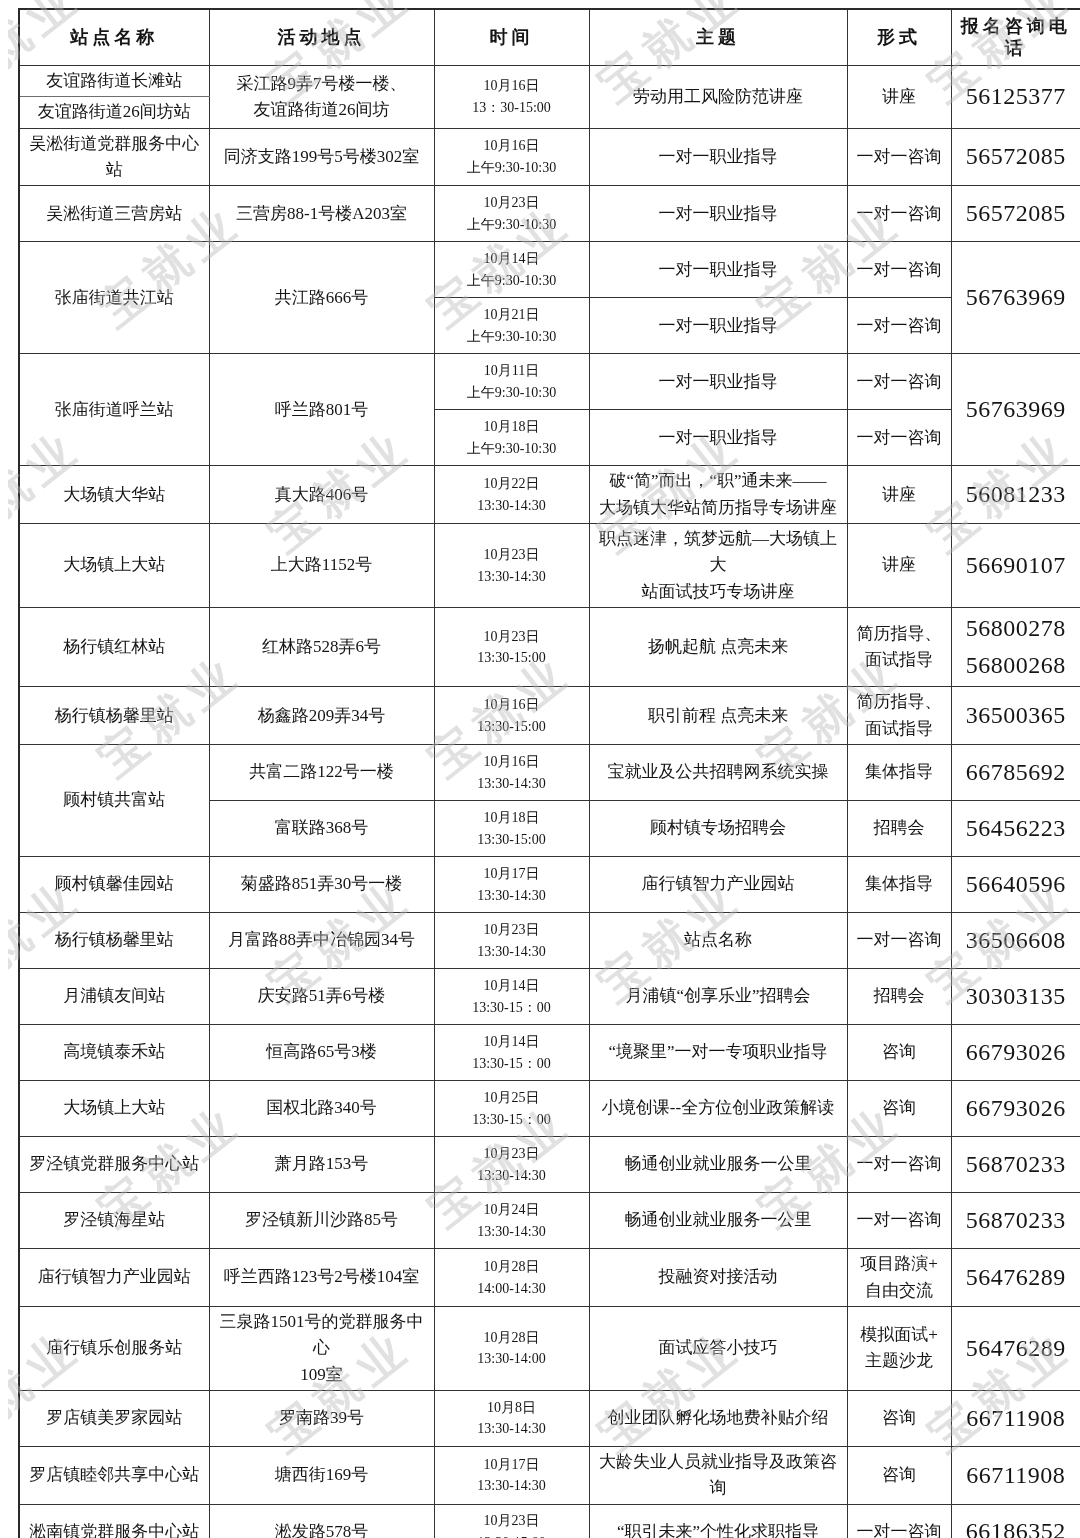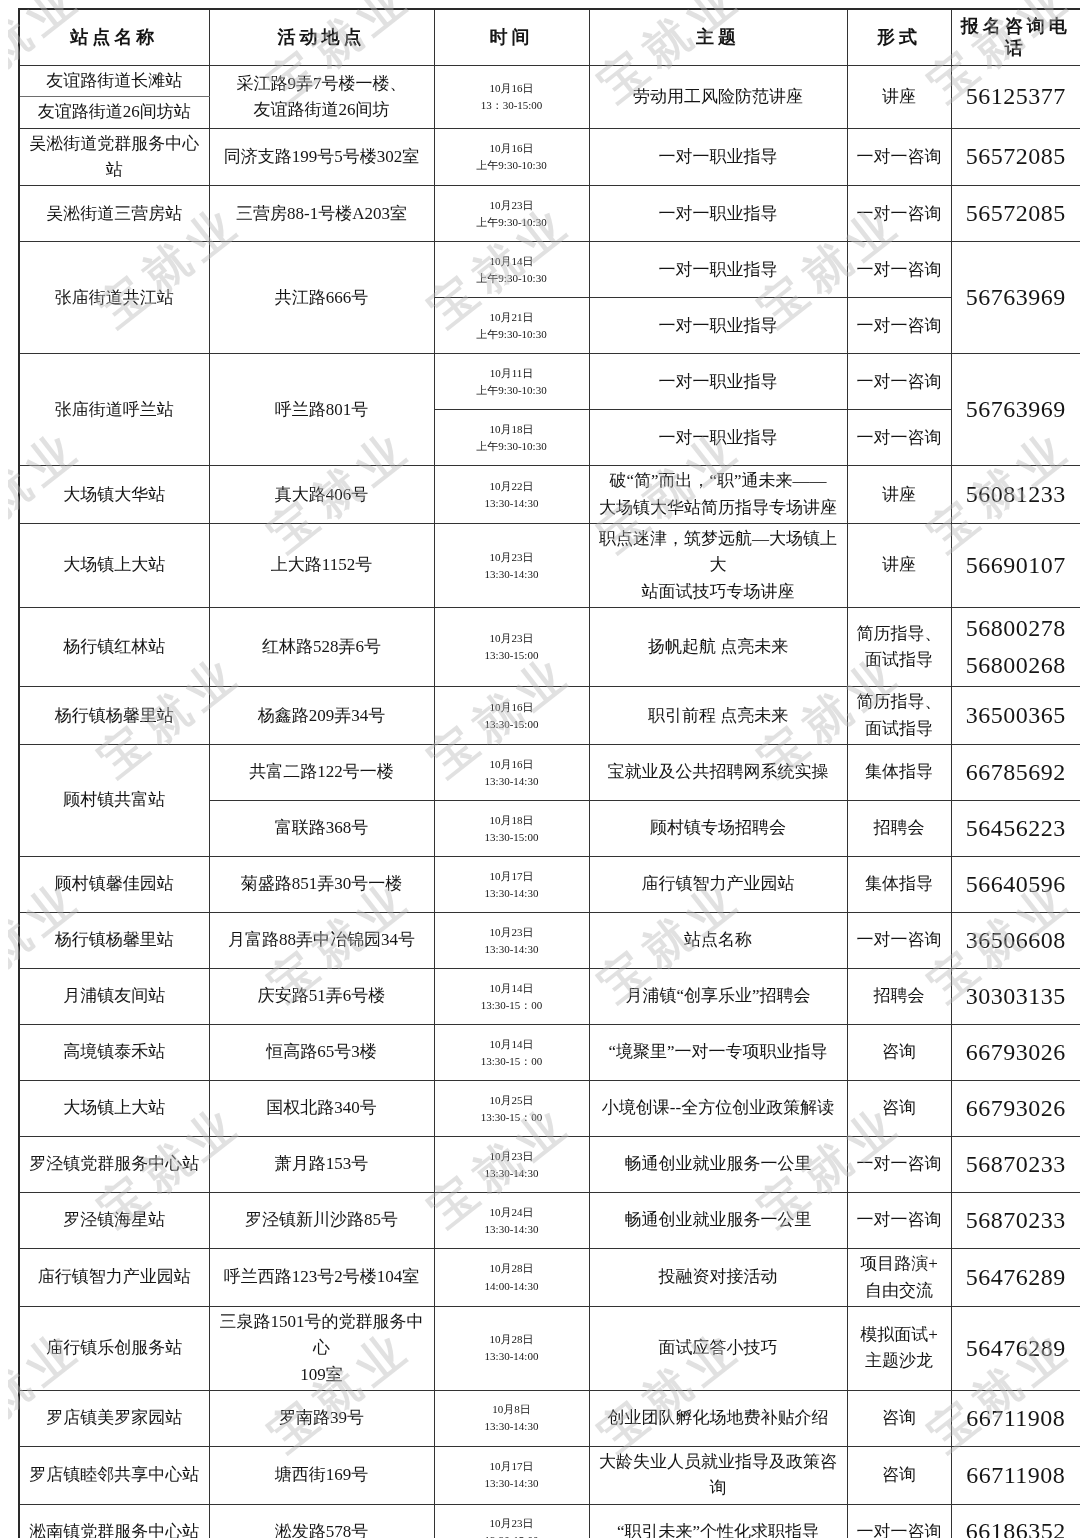--- a/index.html
+++ b/index.html
@@ -44,21 +44,21 @@
     font-weight: bold;
     letter-spacing: 4px;
     line-height: 1.2;
   }
   tbody tr { height: 56px; }
   
   tbody tr:nth-child(1), tbody tr:nth-child(2) { height: 29px; padding-left: 17px; }
   tbody tr:nth-child(1) td:first-child { border-bottom: 1px solid #6e6e6e; }
 
   td.phone-cell { font-size: 24px; letter-spacing: 0.5px; }
-  td.time-cell { font-size: 11px; }
+  td.time-cell { font-size: 14px; }
 
   
   .wm-layer {
     position: absolute; inset: 0;
     overflow: hidden;
     pointer-events: none;
     z-index: 5;
   }
   .wm {
     position: absolute;

